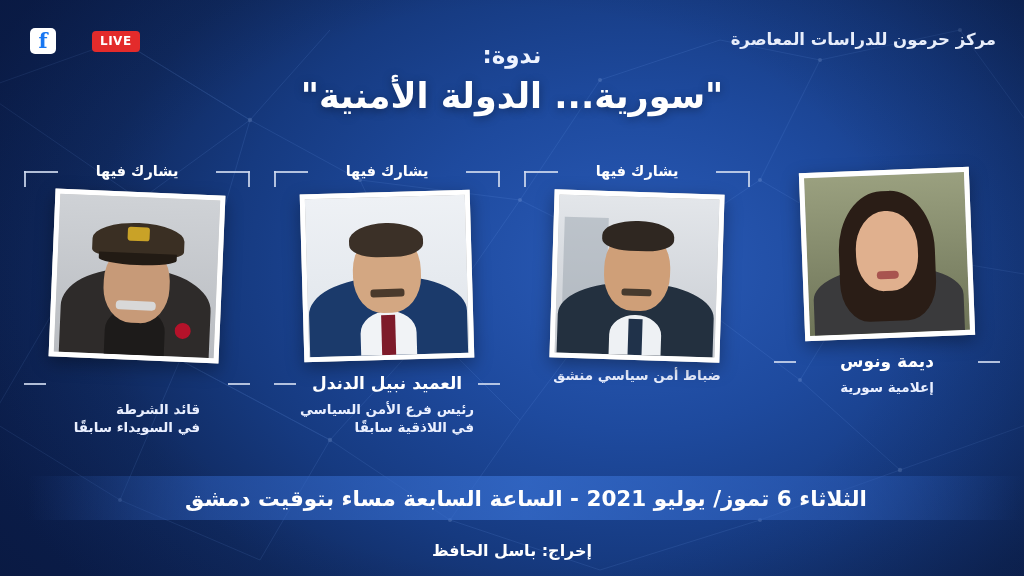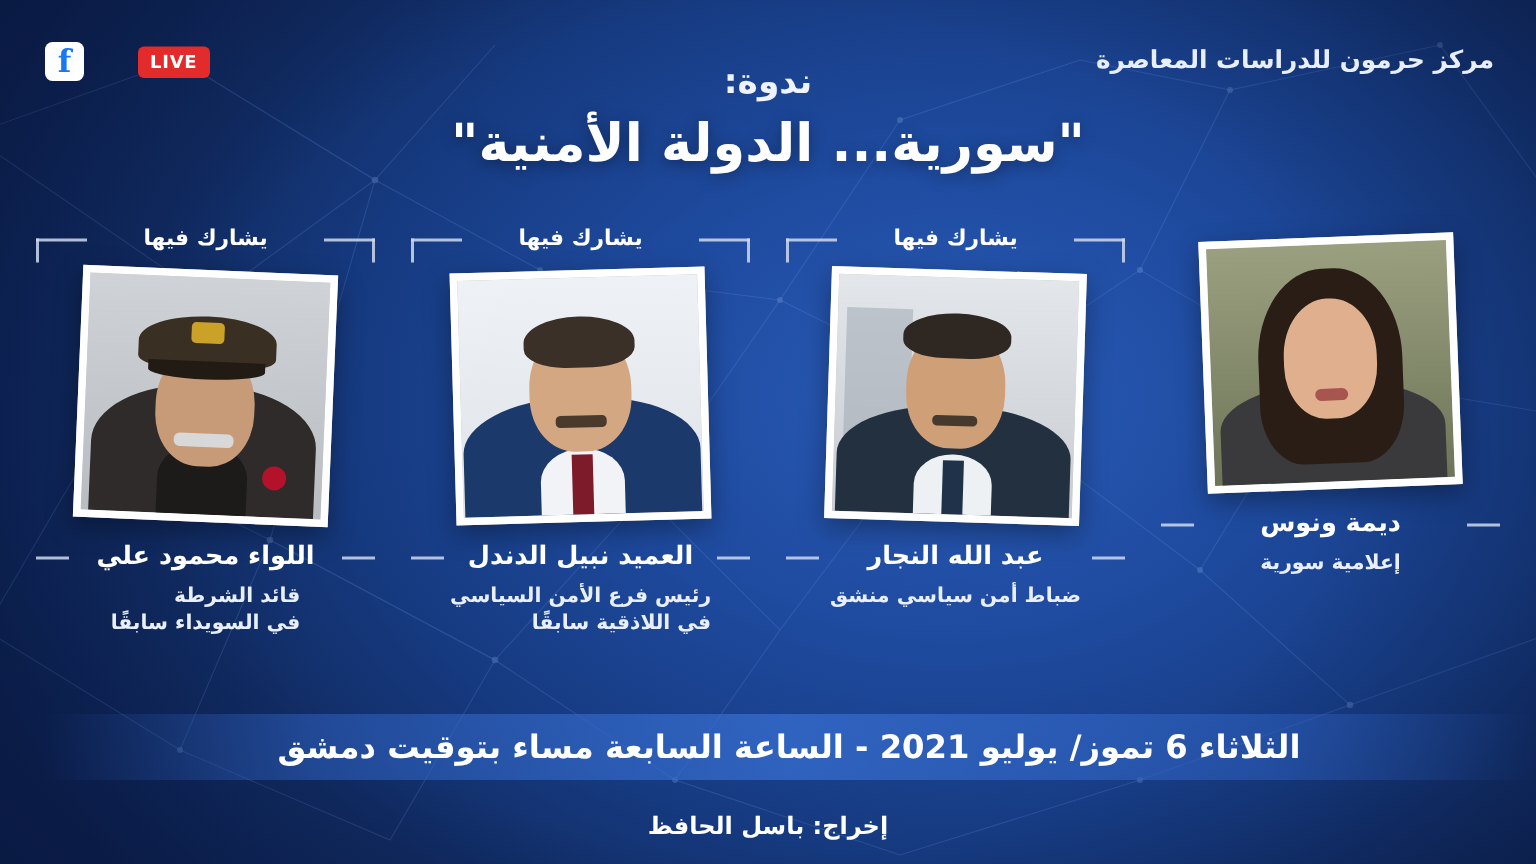--- a/index.html
+++ b/index.html
@@ -93,21 +93,21 @@
     text-align: center;
     font-size: 35px;
     font-weight: bold;
     color: #ffffff;
     text-shadow: 0 2px 10px rgba(0,0,0,.35);
   }
 
   
   .panel-row {
     position: absolute;
-    top: 148px;
+    top: 160px;
     left: 24px;
     right: 24px;
     display: flex;
     flex-direction: row-reverse;
     justify-content: space-between;
     gap: 10px;
   }
   .person {
     width: 226px;
     display: flex;
@@ -346,21 +346,20 @@
             <div class="cap" style="top:26px;width:92px;height:34px;background:#3a2f23"></div>
             <div class="brim" style="top:56px;width:78px;height:12px;background:#221b14"></div>
             <div style="position:absolute;top:30px;left:50%;transform:translateX(-50%);width:22px;height:14px;background:#c9a227;border-radius:3px"></div>
             <div style="position:absolute;bottom:18px;right:24px;width:16px;height:16px;background:#b4122a;border-radius:50%"></div>
           </div>
         </div>
       </div>
       <div class="name-line">
         <span class="bar l"></span>
         <span class="bar r"></span>
-        <span class="name-text">اللواء محمود علي</span>
       </div>
       <div class="desc" style="white-space:pre-line">قائد الشرطة
 في السويداء سابقًا</div>
     </div>
 
     <div class="person">
       <div class="role-line">
         <span class="bar l"></span>
         <span class="tick l"></span>
         <span class="bar r"></span>
@@ -404,25 +403,20 @@
             <div style="position:absolute;left:6px;top:22px;width:44px;height:120px;background:#9aa3ad;opacity:.5"></div>
             <div class="body" style="width:156px;height:72px;background:#23303f"></div>
             <div class="shirt" style="width:52px;height:40px;background:#eef1f4"></div>
             <div class="tie" style="height:36px;background:#20324a"></div>
             <div class="head" style="top:32px;width:66px;height:82px;background:#cf9f78"></div>
             <div class="hair" style="top:24px;width:72px;height:30px;background:#2f2721"></div>
             <div style="position:absolute;top:92px;left:50%;transform:translateX(-50%);width:30px;height:7px;background:#463a2e;border-radius:3px"></div>
           </div>
         </div>
       </div>
-      <div class="name-line">
-        <span class="bar l"></span>
-        <span class="bar r"></span>
-        <span class="name-text">عبد الله النجار</span>
-      </div>
       <div class="desc" style="white-space:pre-line">ضباط أمن سياسي منشق</div>
     </div>
 
     <div class="person">
       <div class="photo-wrap">
         <div class="photo tilt-a">
           <div class="pt">
             <div class="bg" style="background:linear-gradient(180deg,#9aa07f 0%,#6e7458 100%)"></div>
             <div class="body" style="width:150px;height:66px;background:#3a3a3c"></div>
             <div class="hair" style="top:16px;width:96px;height:130px;background:#2a1d16;border-radius:46% 46% 30% 30%"></div>

